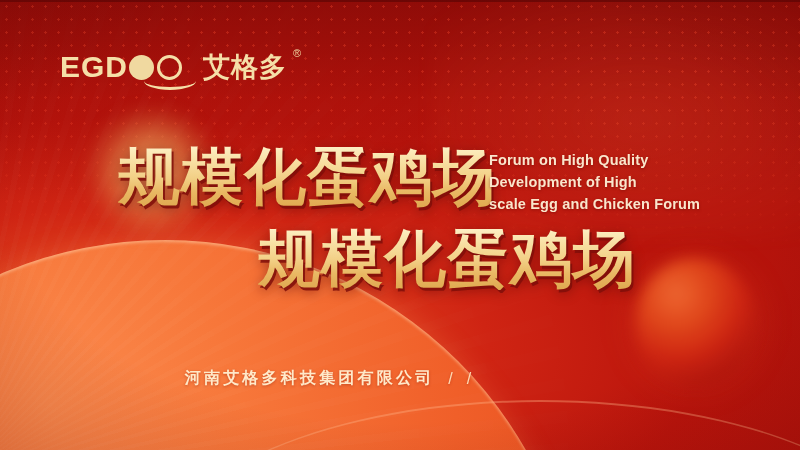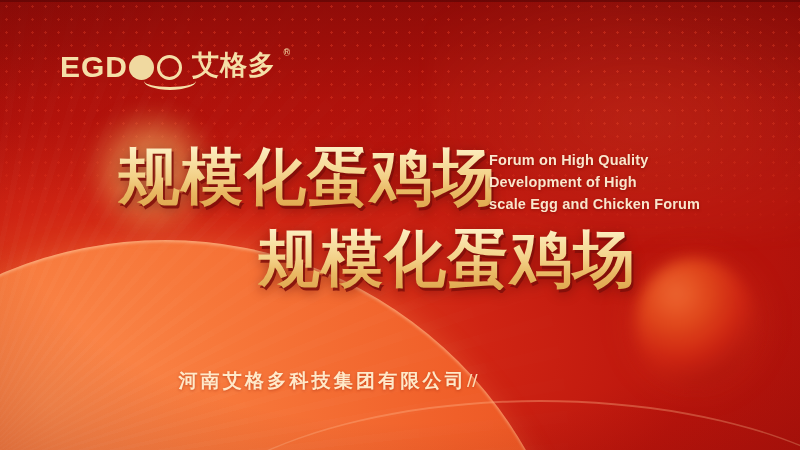--- a/index.html
+++ b/index.html
@@ -165,26 +165,27 @@
     margin:0 1px;
   }
   .logo-smile {
     position:absolute;
     left:84px; bottom:-8px;
     width:52px; height:18px;
     border-bottom:3px solid #f5dfa8;
     border-radius:0 0 50% 50%;
   }
   .logo-cn {
-    font-family:Liberation Mono, monospace;
+    font-family:Liberation Sans, sans-serif;
     font-size:27px; font-weight:700;
     color:#f5dfa8;
     letter-spacing:1px;
     line-height:1;
     position:relative;
+    margin-left:11px;
   }
   .logo-reg {
     position:absolute;
     right:-15px; top:-6px;
     font-size:11px; font-weight:400;
     color:#f0d5a0;
   }
 
   
   #title-block { position:absolute; left:0; top:0; width:644px; height:450px; z-index:5; pointer-events:none; }
@@ -221,23 +222,23 @@
     text-shadow:0 1px 3px rgba(110,8,5,0.55);
   }
   #subtitle div { white-space:nowrap; }
 
   
   #tagline {
     position:absolute;
     left:0; top:368px;
     width:656px;
     z-index:6;
-    display:flex; align-items:center; justify-content:center; 
+    display:flex; align-items:center; justify-content:center; gap:14px;
     font-family:"DejaVu Sans", sans-serif;
-    font-size:19px;
+    font-size:16px;
     font-weight:700;
     color:#ffe9c9;
     letter-spacing:3.2px;
     text-shadow:0 1px 3px rgba(150,30,10,0.45);
   }
   #tagline .slash {
     font-family:"Liberation Sans", sans-serif;
     font-weight:400;
     letter-spacing:0;
     color:#ffe2bc;

